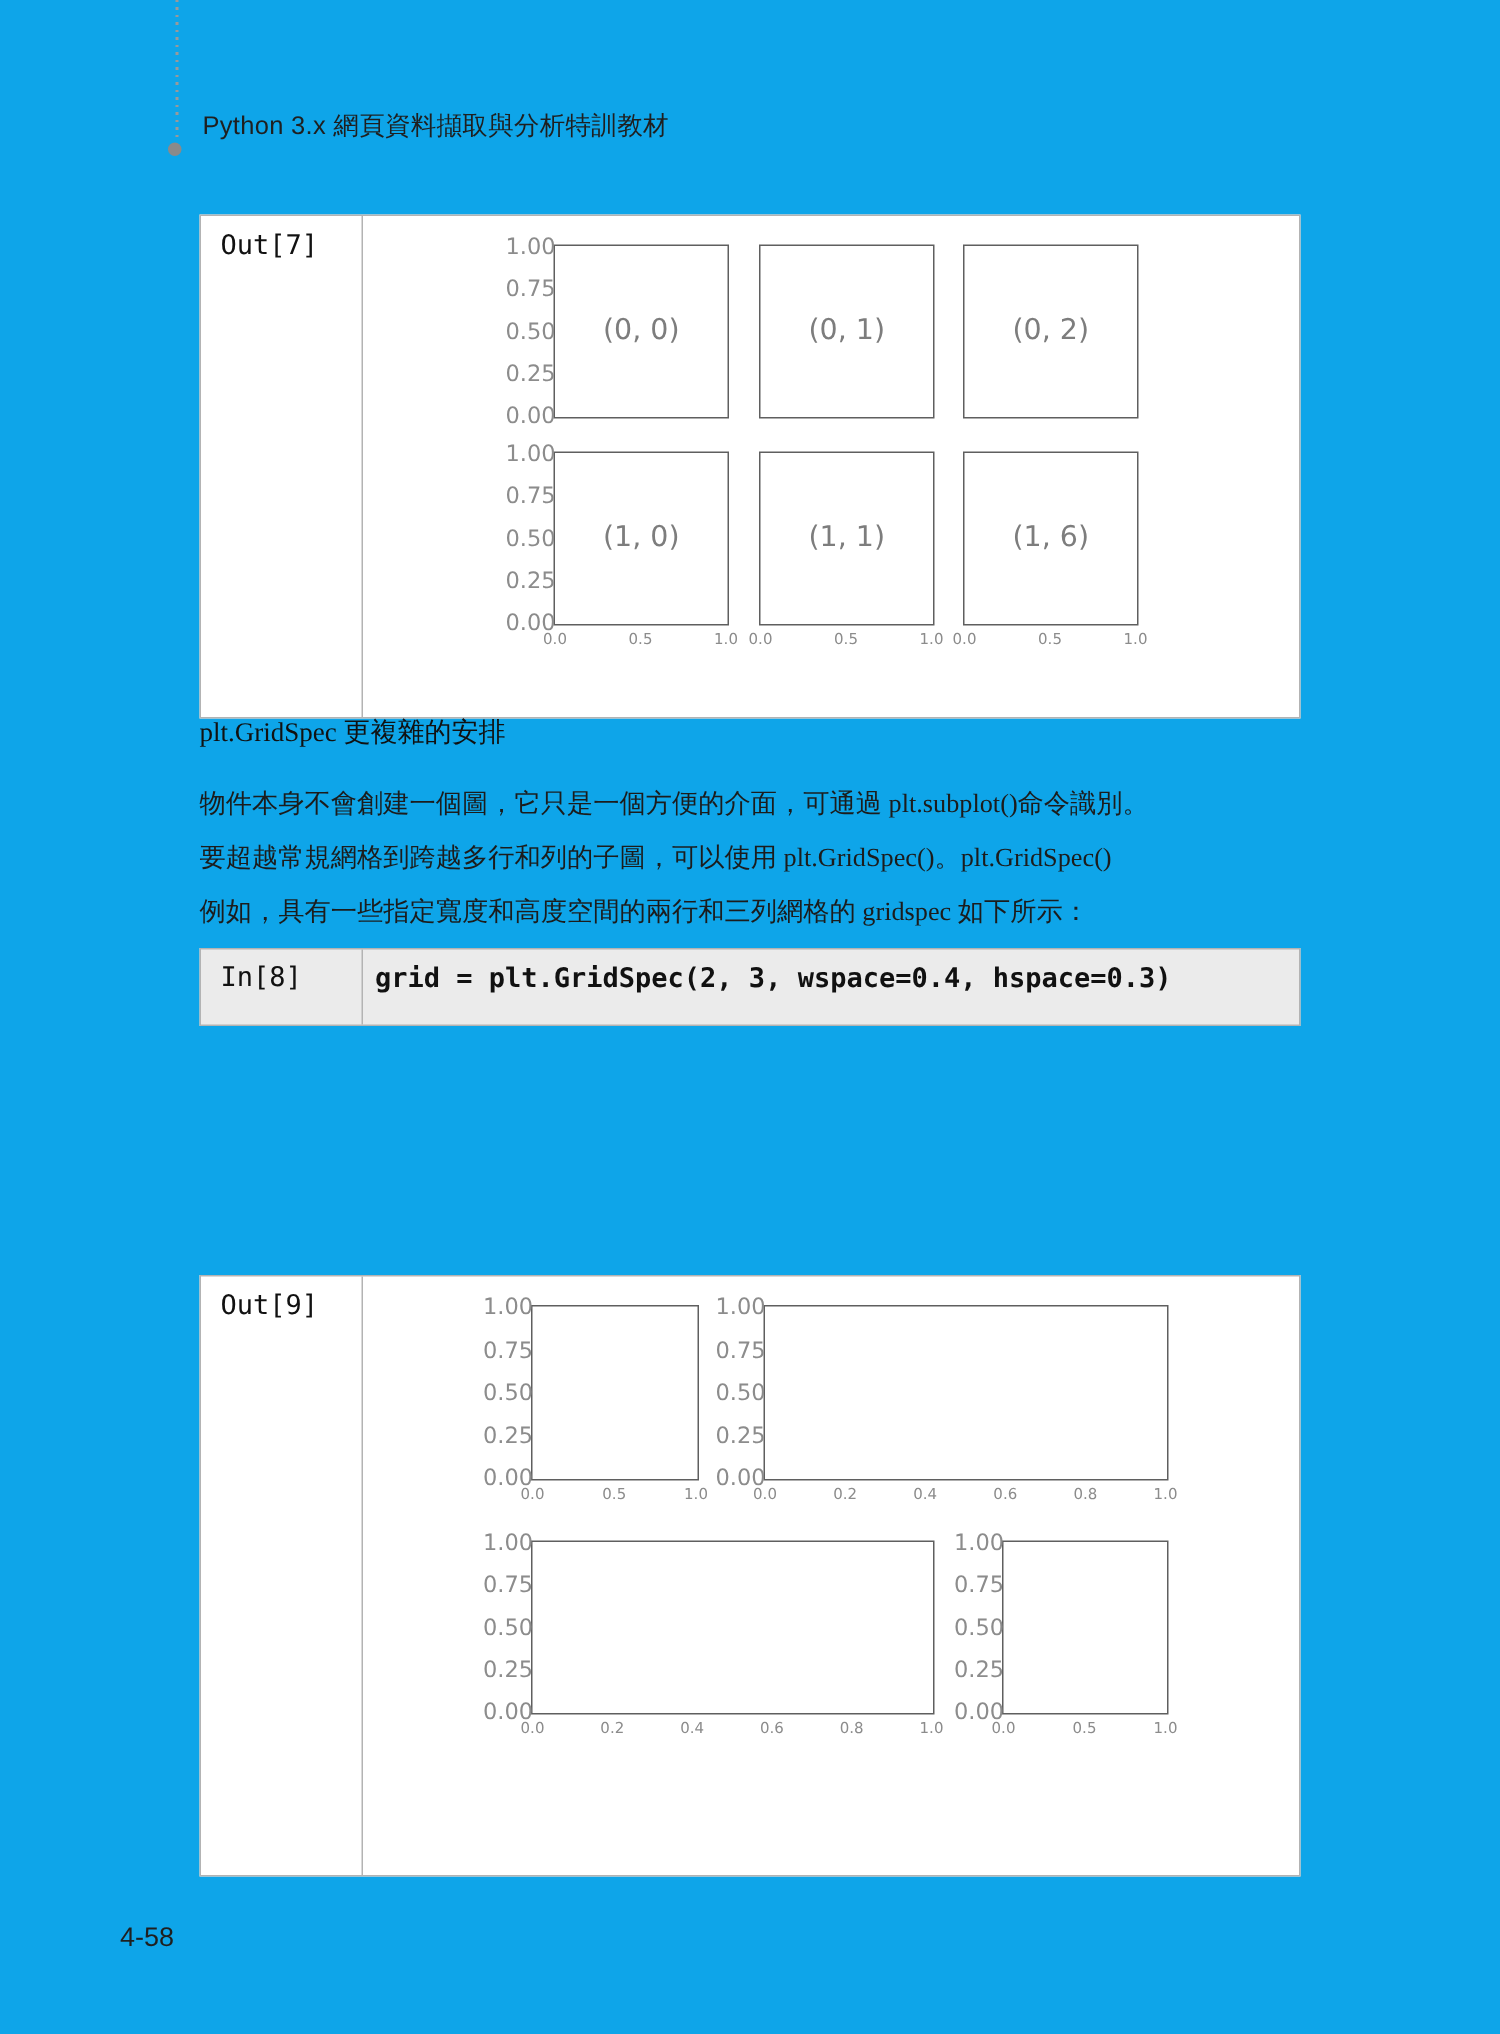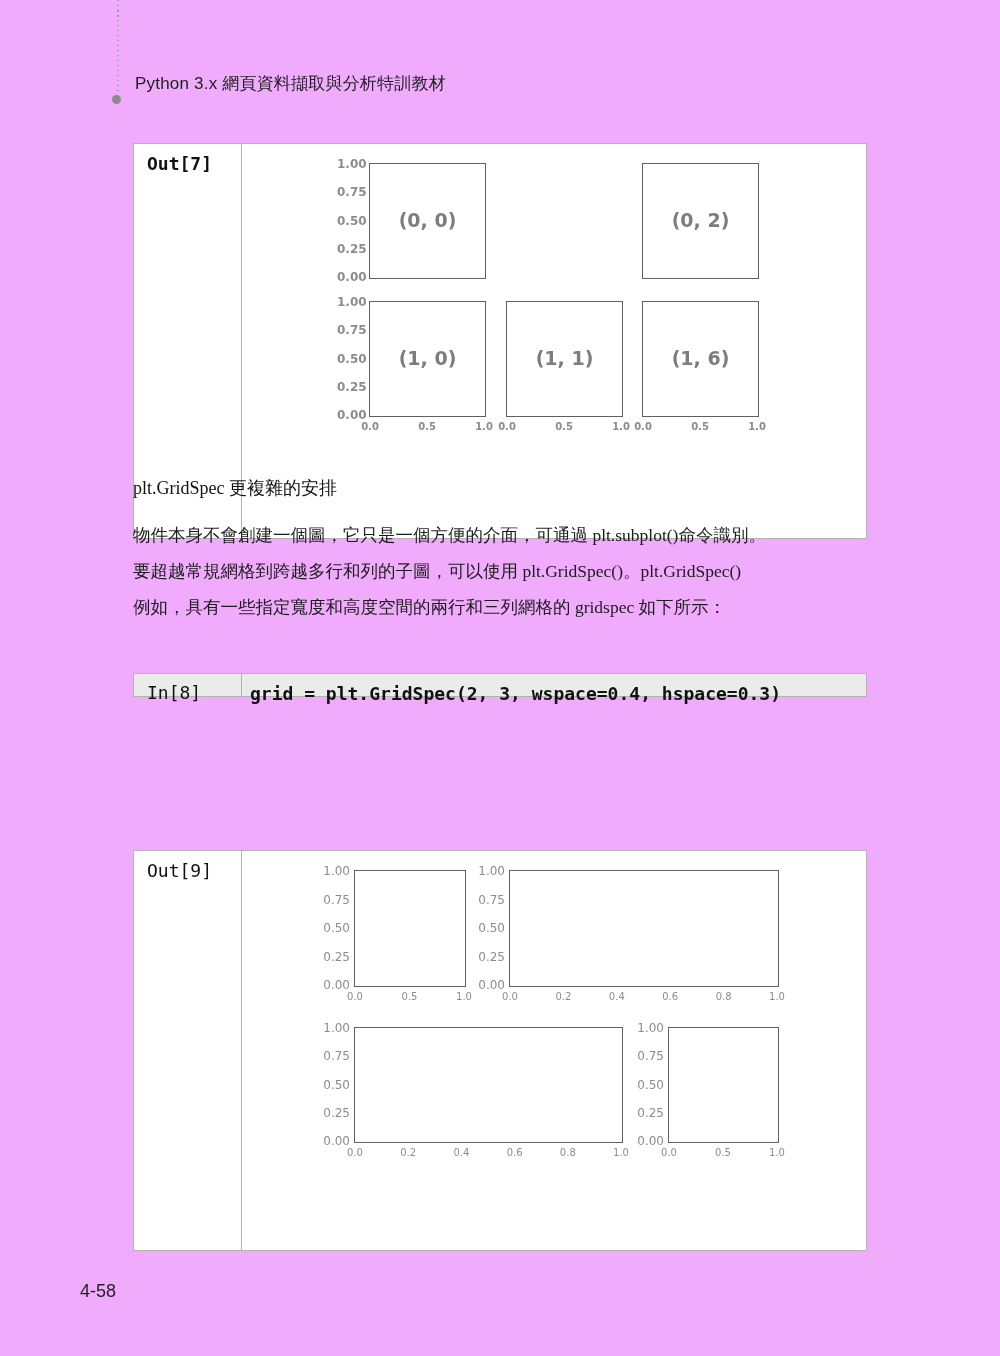--- a/index.html
+++ b/index.html
@@ -5,21 +5,21 @@
   :root{
     --cell-border:#b3b3b3;
     --code-bg:#ebebeb;
     --axes-border:#5f5f5f;
     --tick-color:#8c8c8c;
     --subplot-label-color:#7d7d7d;
     --decor-gray:#8a8a8a;
     --text-color:#1c1c1c;
   }
   html,body{margin:0;padding:0;background:#fff;}
-  .page{position:relative;width:1000px;height:1356px;background:#f0abfc;overflow:hidden;
+  .page{position:relative;width:1000px;height:1356px;background:#0ea5e9;overflow:hidden;
         font-family:"Liberation Serif","DejaVu Serif",serif;color:var(--text-color);}
 
   
   .dotted-line{position:absolute;left:117px;top:0;width:2px;height:92px;
     background:repeating-linear-gradient(to bottom,#9a9a9a 0 1.5px,transparent 1.5px 5px);}
   .dot{position:absolute;left:112px;top:95px;width:9px;height:9px;border-radius:50%;background:var(--decor-gray);}
 
   .page-header{position:absolute;left:135px;top:72px;font-family:"Liberation Sans","DejaVu Sans",sans-serif;
     font-size:17px;color:#1f1f1f;letter-spacing:0.2px;}
   .page-footer{position:absolute;left:80px;top:1281px;font-family:"Liberation Sans","DejaVu Sans",sans-serif;
@@ -30,36 +30,36 @@
   .cell.code{background:var(--code-bg);}
   .cell-labelcol{position:absolute;left:0;top:0;bottom:0;width:107px;border-right:1px solid var(--cell-border);}
   .cell-label{position:absolute;left:13px;top:9px;font-family:"DejaVu Sans Mono","Liberation Mono",monospace;
     font-size:18px;color:#111;white-space:pre;}
   .cell-code{position:absolute;left:116px;top:8px;right:4px;font-family:"DejaVu Sans Mono","Liberation Mono",monospace;
     font-size:18px;color:#111;}
   .cell-code .code-line{line-height:26px;white-space:pre;font-weight:bold;}
   .cell#cell-in8 .cell-code{top:7px;}
   .cell#cell-in8 .cell-label{top:8px;}
 
-  #cell-out7{top:143px;height:396px;font-weight:bold;}
-  #cell-in8{top:632px;height:24px;margin-top:41px;}
+  #cell-out7{top:143px;height:336px;}
+  #cell-in8{top:632px;height:52px;}
   #cell-in9{top:733px;height:117px;}
   #cell-out9{top:850px;height:401px;padding-left:41px;}
 
   
   .section-heading{position:absolute;left:133px;top:476px;font-size:18px;color:#111;}
   .paragraph{position:absolute;left:133px;top:517px;width:745px;font-size:17.5px;}
   .paragraph .para-line{height:36px;line-height:36px;white-space:nowrap;}
   .paragraph2{position:absolute;left:133px;top:694px;width:745px;font-size:17.5px;line-height:30px;white-space:nowrap;}
 
   
   .fig-canvas{position:absolute;left:0;top:0;right:0;bottom:0;}
   .subplot-axes{position:absolute;border:1.5px solid var(--axes-border);background:#fff;box-sizing:border-box;
     font-family:"DejaVu Sans","Liberation Sans",sans-serif;}
-  .ytick{position:absolute;left:-33px;width:28px;text-align:right;font-size:12px;color:var(--tick-color);line-height:12px;}
+  .ytick{position:absolute;left:-33px;width:28px;text-align:left;font-size:15px;color:var(--tick-color);line-height:12px;}
   .xtick{position:absolute;bottom:-17px;width:24px;text-align:center;font-size:10px;color:var(--tick-color);line-height:12px;}
   .center-label{position:absolute;left:0;right:0;top:50%;transform:translateY(-54%);text-align:center;
     font-size:19px;color:var(--subplot-label-color);}
 </style>
 </head>
 <body>
 
 <div class="page">
 
   <div class="dotted-line"></div>
@@ -72,20 +72,23 @@
       <div class="cell-label">Out[7]</div>
     </div>
     <div class="fig-canvas" id="fig7-canvas">
         <div class="subplot-axes" style="left: 235px; top: 19px; width: 117px; height: 116px;">
           <div class="ytick" style="top: -6px;">1.00</div>
           <div class="ytick" style="top: 22.25px;">0.75</div>
           <div class="ytick" style="top: 50.5px;">0.50</div>
           <div class="ytick" style="top: 78.75px;">0.25</div>
           <div class="ytick" style="top: 107px;">0.00</div>
           <div class="center-label">(0, 0)</div>
+        </div>
+        <div class="subplot-axes" style="left: 372px; top: 19px; width: 117px; height: 116px;">
+          <div class="center-label">(0, 1)</div>
         </div>
         <div class="subplot-axes" style="left: 508px; top: 19px; width: 117px; height: 116px;">
           <div class="center-label">(0, 2)</div>
         </div>
         <div class="subplot-axes" style="left: 235px; top: 157px; width: 117px; height: 116px;">
           <div class="ytick" style="top: -6px;">1.00</div>
           <div class="ytick" style="top: 22.25px;">0.75</div>
           <div class="ytick" style="top: 50.5px;">0.50</div>
           <div class="ytick" style="top: 78.75px;">0.25</div>
           <div class="ytick" style="top: 107px;">0.00</div>

